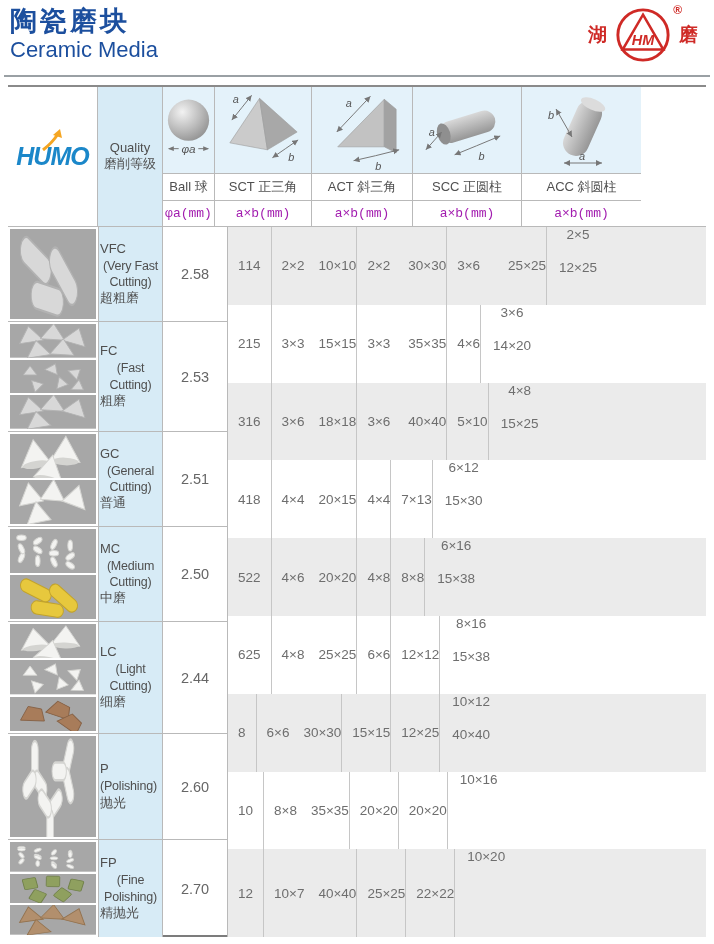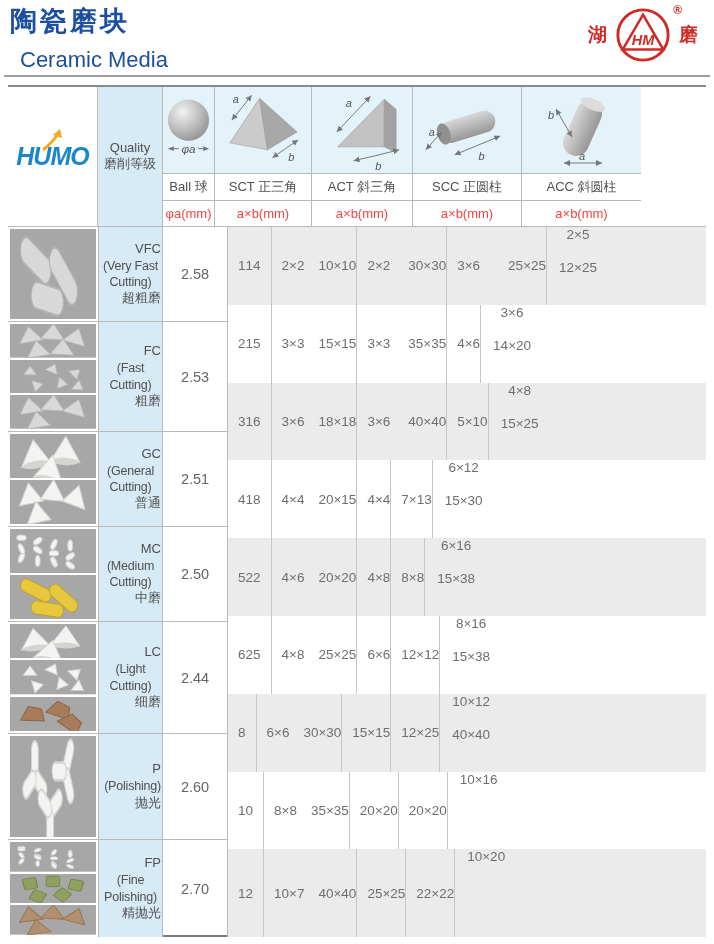--- a/index.html
+++ b/index.html
@@ -8,21 +8,21 @@
     --row-gray:#ebebeb; --table-text:#666666; --border-gray:#b9b9b9;
   }
   *{box-sizing:border-box;}
   html,body{margin:0;padding:0;}
   body{width:714px;height:944px;background:#fff;font-family:"Liberation Sans",sans-serif;position:relative;overflow:hidden;}
   .page{position:absolute;inset:0;}
 
   
   .hd{position:absolute;left:10px;top:4px;right:10px;height:70px;}
   .title-zh{margin:2px 0 0;font-size:27px;font-weight:bold;letter-spacing:3px;color:var(--title-blue);line-height:1.15;}
-  .title-en{margin:10px;font-size:22px;font-weight:500;color:var(--title-blue);line-height:1.15;}
+  .title-en{margin:0;font-size:22px;font-weight:500;color:var(--title-blue);line-height:1.15;}
   .brand{position:absolute;right:6px;top:2px;display:flex;align-items:center;gap:7px;color:var(--brand-red);}
   .brand-zh{font-size:19px;font-weight:bold;}
   .emblem-wrap{position:relative;width:58px;height:58px;}
   .brand-reg{position:absolute;top:-3px;right:-10px;font-size:12px;font-weight:bold;}
   .rule{position:absolute;top:75px;left:4px;right:4px;height:2px;background:#9aa0a4;}
 
   
   .tbl{position:absolute;left:8px;top:85px;width:698px;height:852px;border-top:2px solid #8a8a8a;border-bottom:2px solid #7c7c7c;background:#fff;}
   .thead{display:flex;height:140px;border-bottom:1px solid var(--border-gray);}
   .col-sep{border-right:1px solid var(--border-gray);}
@@ -30,31 +30,31 @@
   .humo-wrap{position:relative;}
   .humo{font-size:25px;font-weight:bold;font-style:italic;letter-spacing:-1px;color:var(--humo-blue);}
   .humo-swoosh{position:absolute;top:-13px;left:24px;}
   .quality-head{width:65px;background:var(--cell-blue);display:flex;flex-direction:column;align-items:center;justify-content:center;font-size:13px;color:#4f4f4f;text-align:center;}
   .shape-col{width:65px;display:flex;flex-direction:column;}
   .shape-head{height:87px;background:var(--cell-blue);display:flex;flex-direction:column;align-items:center;justify-content:center;gap:3px;font-size:13px;color:#4f4f4f;border-bottom:1px solid var(--border-gray);}
   .weight-head{height:53px;display:flex;flex-direction:column;align-items:center;justify-content:center;font-size:11.5px;color:#4f4f4f;line-height:1.12;text-align:center;padding:0 2px;}
   .head-col{display:flex;flex-direction:column;}
   .icon-cell{height:87px;background:var(--icon-cell-blue);display:flex;align-items:center;justify-content:center;border-bottom:1px solid var(--border-gray);}
   .label-cell{height:27px;display:flex;align-items:center;justify-content:center;font-size:13px;color:#4f4f4f;border-bottom:1px solid var(--border-gray);}
-  .unit-cell{height:26px;display:flex;align-items:center;justify-content:center;font-size:13px;color:#ef4444;}
+  .unit-cell{height:26px;display:flex;align-items:center;justify-content:center;font-size:13px;color:#a21caf;font-family:Liberation Mono, monospace;}
   .w-ball{width:52px}.w-sct{width:97px}.w-act{width:101px}.w-scc{width:109px}.w-acc{width:119px}
 
   
   .tbody{display:flex;height:710px;}
   .left-body{width:220px;display:flex;flex-direction:column;}
   .q-row{display:flex;border-bottom:1px solid var(--border-gray);}
   .q-row:last-child{border-bottom:none;}
   .photo-cell{width:90px;display:flex;flex-direction:column;gap:2px;padding:2px 2px;background:#fff;}
   .photo-seg{flex:1;overflow:hidden;}
-  .q-cell{width:65px;background:var(--cell-blue);border-left:1px solid var(--border-gray);border-right:1px solid var(--border-gray);display:flex;flex-direction:column;align-items:flex-end;justify-content:center;text-align:center;font-size:13px;color:#4f4f4f;line-height:1.3;padding:0 1px;}
+  .q-cell{width:65px;background:var(--cell-blue);border-left:1px solid var(--border-gray);border-right:1px solid var(--border-gray);display:flex;flex-direction:column;align-items:flex-start;justify-content:center;text-align:center;font-size:13px;color:#4f4f4f;line-height:1.3;padding:0 1px;}
   .q-name{font-size:12.5px;letter-spacing:-0.2px;}
   .w-cell{width:65px;display:flex;align-items:center;justify-content:center;font-size:14.5px;color:#666;border-right:1px solid var(--border-gray);}
   .right-body{width:478px;display:flex;flex-direction:column;}
   .s-row{display:flex;}
   .s-row.gray{background:var(--row-gray);}
   .s-row.white{background:#fff;}
   .s-cell{height:100%;display:flex;align-items:center;font-size:13.5px;color:#6e6e6e;border-left:1px solid #c6c6c6;}
   .s-cell.c-ball{border-left:none;justify-content:space-between;padding:0 10px;}
   .s-cell.c-sct{padding-left:10px;gap:14px;}
   .s-cell.c-act{padding-left:10px;gap:18px;}

